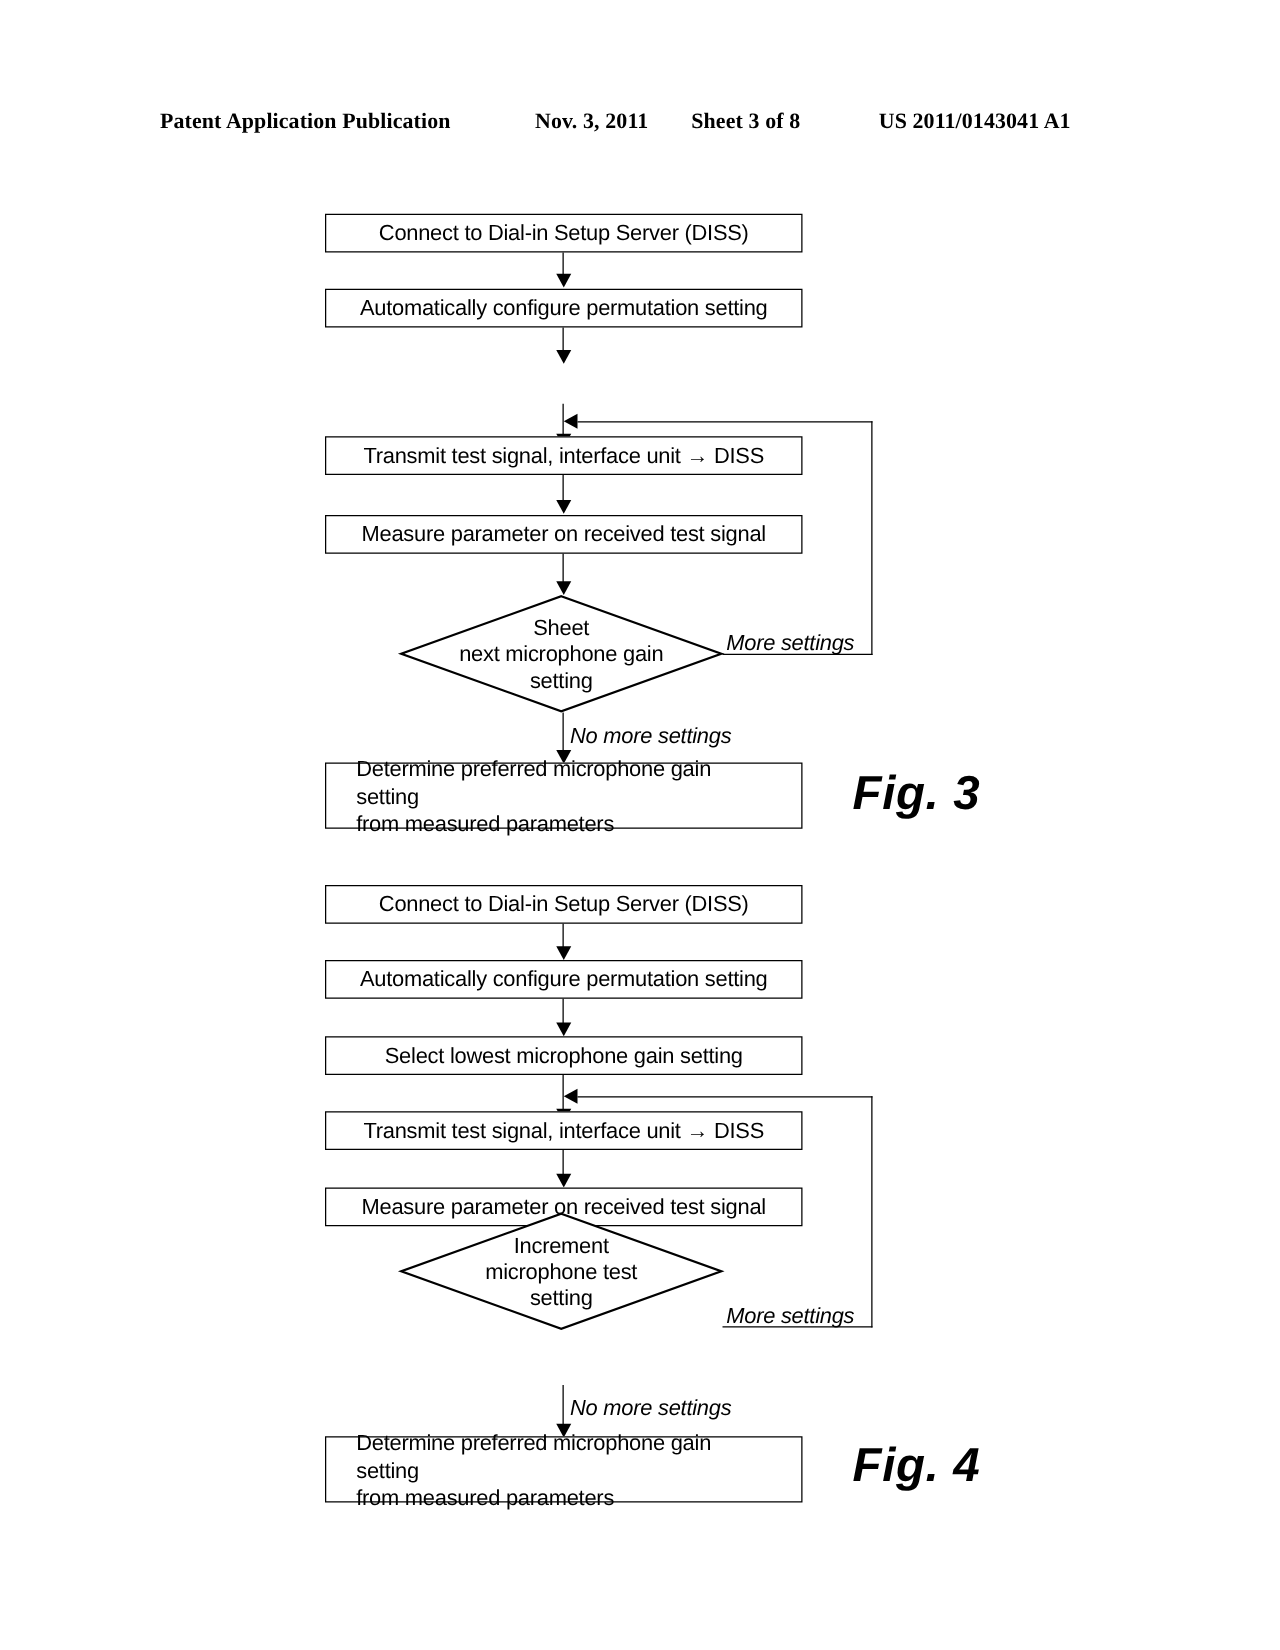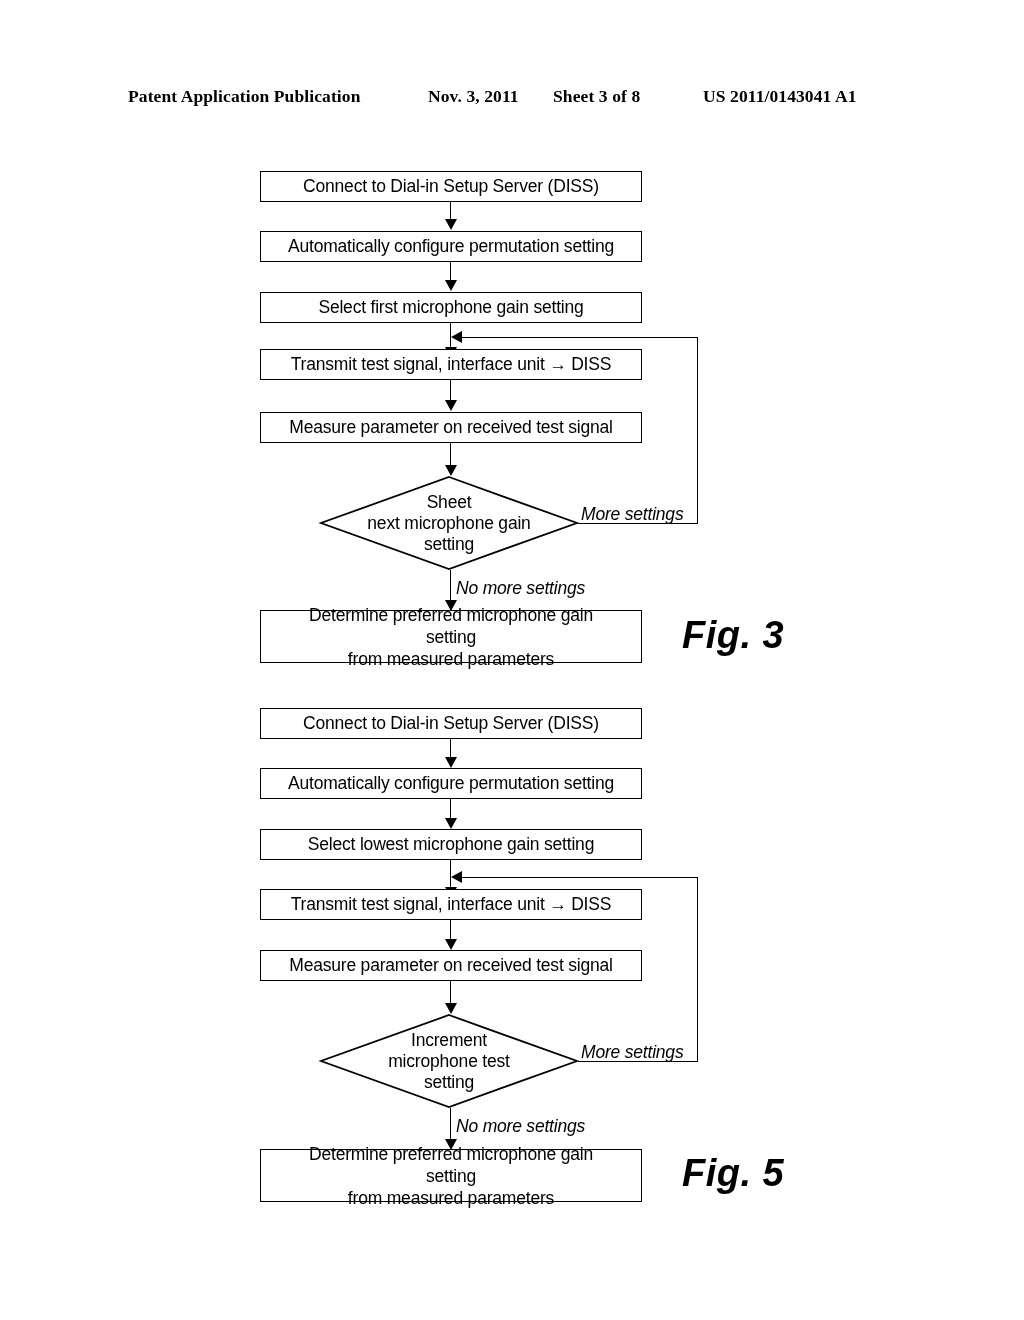--- a/index.html
+++ b/index.html
@@ -47,21 +47,21 @@
 
   
   .fbox {
     position: absolute;
     box-sizing: border-box;
     border: 1.6px solid #000;
     background: #fff;
     display: flex;
     align-items: center;
     justify-content: center;
-    text-align: center;
+    text-align: left;
     font-family: "Liberation Sans", sans-serif;
     font-size: 17.5px;
     line-height: 21px;
     color: #000;
     letter-spacing: -0.2px;
     padding: 0 24px;
   }
   .fbox.two-line {
     line-height: 22px;
   }
@@ -165,23 +165,20 @@
   <div class="vline" style="left:450px; top:202px; height:18px;"></div>
   <div class="arrow-down" style="left:445px; top:219px;"></div>
 
   <div class="fbox" style="left:260px; top:231px; width:382px; height:31px;">
     <span>Automatically configure permutation setting</span>
   </div>
 
   <div class="vline" style="left:450px; top:262px; height:19px;"></div>
   <div class="arrow-down" style="left:445px; top:280px;"></div>
 
-  <div class="fbox" style="left:260px; top:292px; width:382px; height:31px;">
-    <span>Select first microphone gain setting</span>
-  </div>
 
   <div class="vline" style="left:450px; top:323px; height:25px;"></div>
   <div class="arrow-down" style="left:445px; top:347px;"></div>
 
   <div class="fbox" style="left:260px; top:349px; width:382px; height:31px;">
     <span>Transmit test signal, interface unit → DISS</span>
   </div>
 
   <div class="vline" style="left:450px; top:380px; height:21px;"></div>
   <div class="arrow-down" style="left:445px; top:400px;"></div>
@@ -258,21 +255,21 @@
   <div class="vline" style="left:450px; top:920px; height:21px;"></div>
   <div class="arrow-down" style="left:445px; top:939px;"></div>
 
   <div class="fbox" style="left:260px; top:950px; width:382px; height:31px;">
     <span>Measure parameter on received test signal</span>
   </div>
 
   <div class="vline" style="left:450px; top:981px; height:24px;"></div>
   <div class="arrow-down" style="left:445px; top:1003px;"></div>
 
-  <div class="diamond-wrap" style="left:320px; top:1014px; width:258px; height:94px;">
+  <div class="diamond-wrap" style="left:320px; top:970px; width:258px; height:94px;">
     <svg width="258" height="94" viewBox="0 0 258 94" aria-hidden="true">
       <polygon points="129,1 257,47 129,93 1,47" fill="#ffffff" stroke="#000000" stroke-width="1.8"></polygon>
     </svg>
     <div class="diamond-label">
       <span>
         <span>Increment</span><br>
         <span>microphone test</span><br>
         <span>setting</span>
       </span>
     </div>
@@ -290,14 +287,14 @@
 
   <div class="edge-label" style="left:456px; top:1116px;">No more settings</div>
 
   <div class="fbox two-line" style="left:260px; top:1149px; width:382px; height:53px;">
     <span>
       <span>Determine preferred microphone gain setting</span><br>
       <span>from measured parameters</span>
     </span>
   </div>
 
-  <div class="fig-caption" style="left:682px; top:1152px;">Fig. 5</div>
+  <div class="fig-caption" style="left:682px; top:1152px;">Fig. 4</div>
 </div>
 
 </body></html>

